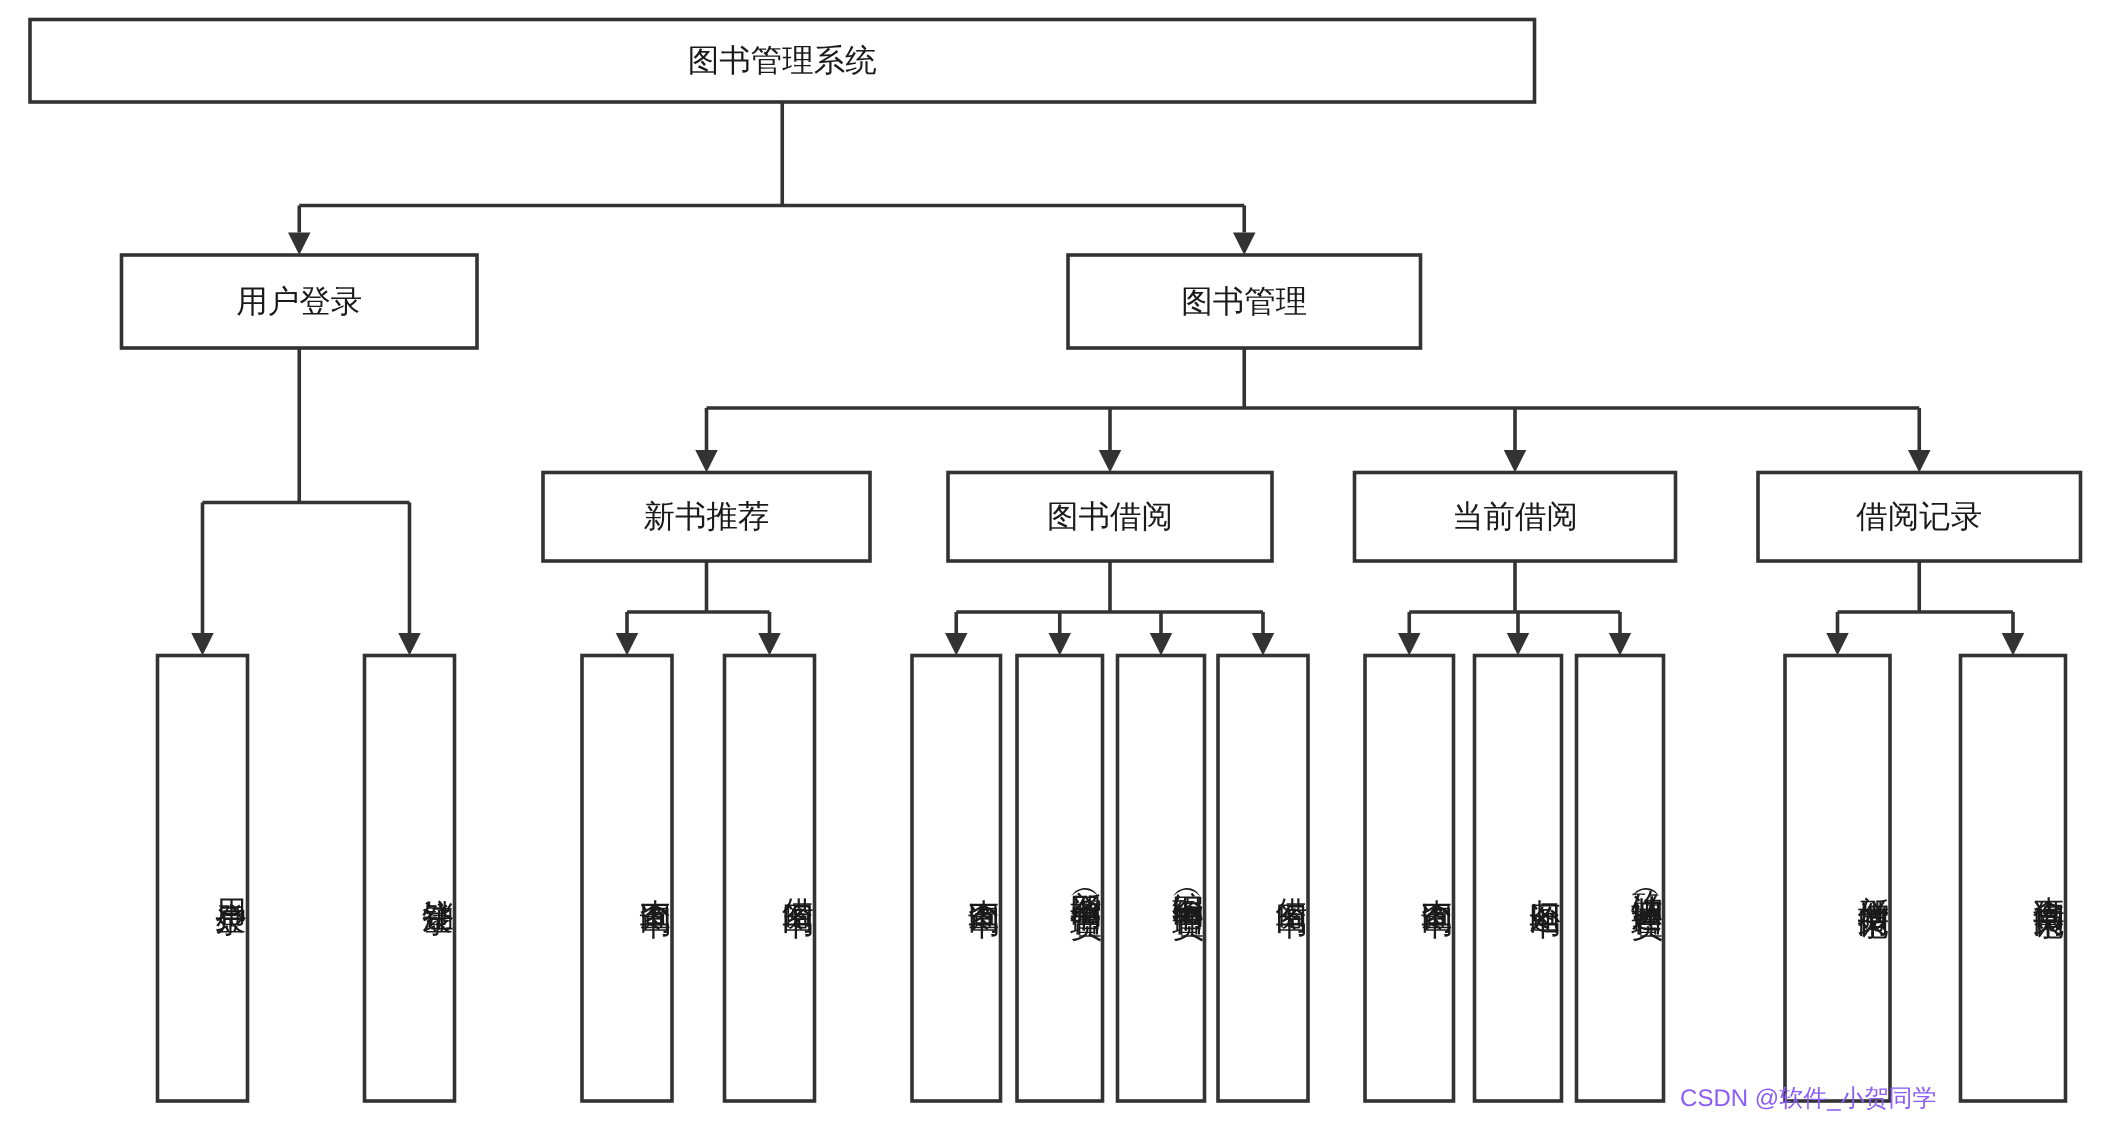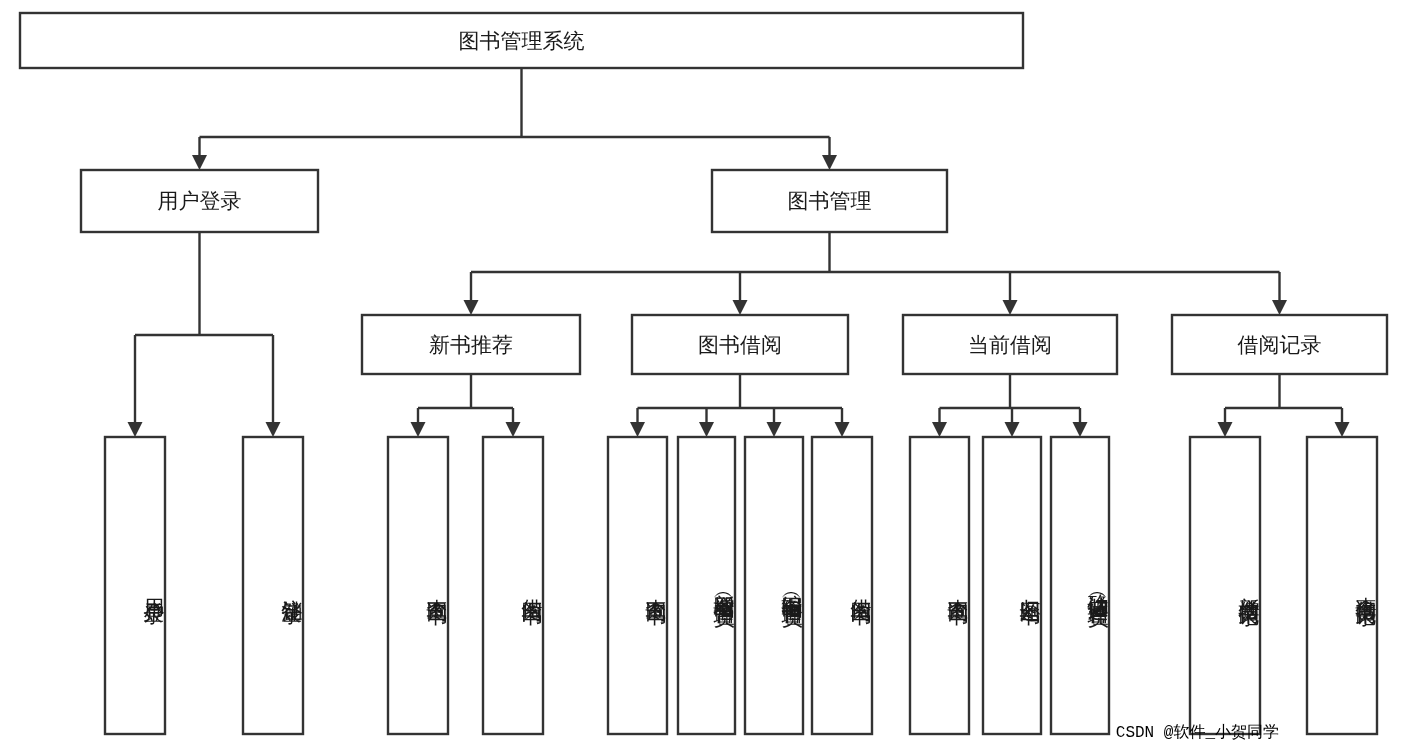--- a/index.html
+++ b/index.html
@@ -60,25 +60,25 @@
     font-size: 21px;
     line-height: 1.08;
     color: #1a1a1a;
     letter-spacing: 2px;
     white-space: nowrap;
     pointer-events: none;
     user-select: none;
   }
   .watermark {
     position: absolute;
-    right: 22px;
+    right: 10px;
     bottom: 4px;
-    font-family: Liberation Mono, monospace;
+    font-family: Liberation Sans, sans-serif;
     font-size: 16px;
-    color: #000000;
+    color: #8b5cf6;
     white-space: nowrap;
     user-select: none;
   }
 </style>
 </head>
 <body>
 
 <div id="diagram-root">
 
   <svg id="tree-svg" viewBox="0 0 1405 747" xmlns="http://www.w3.org/2000/svg">

